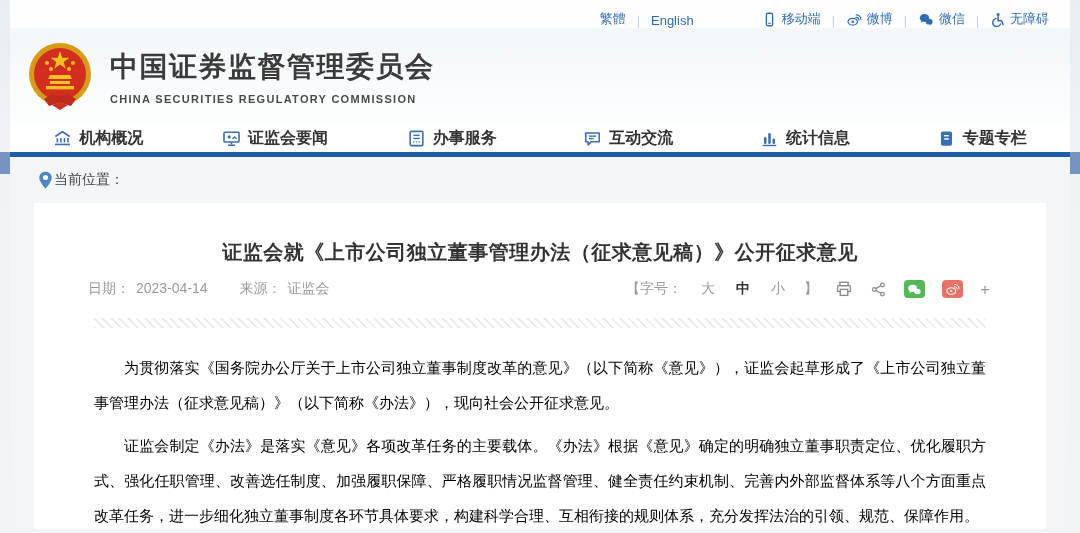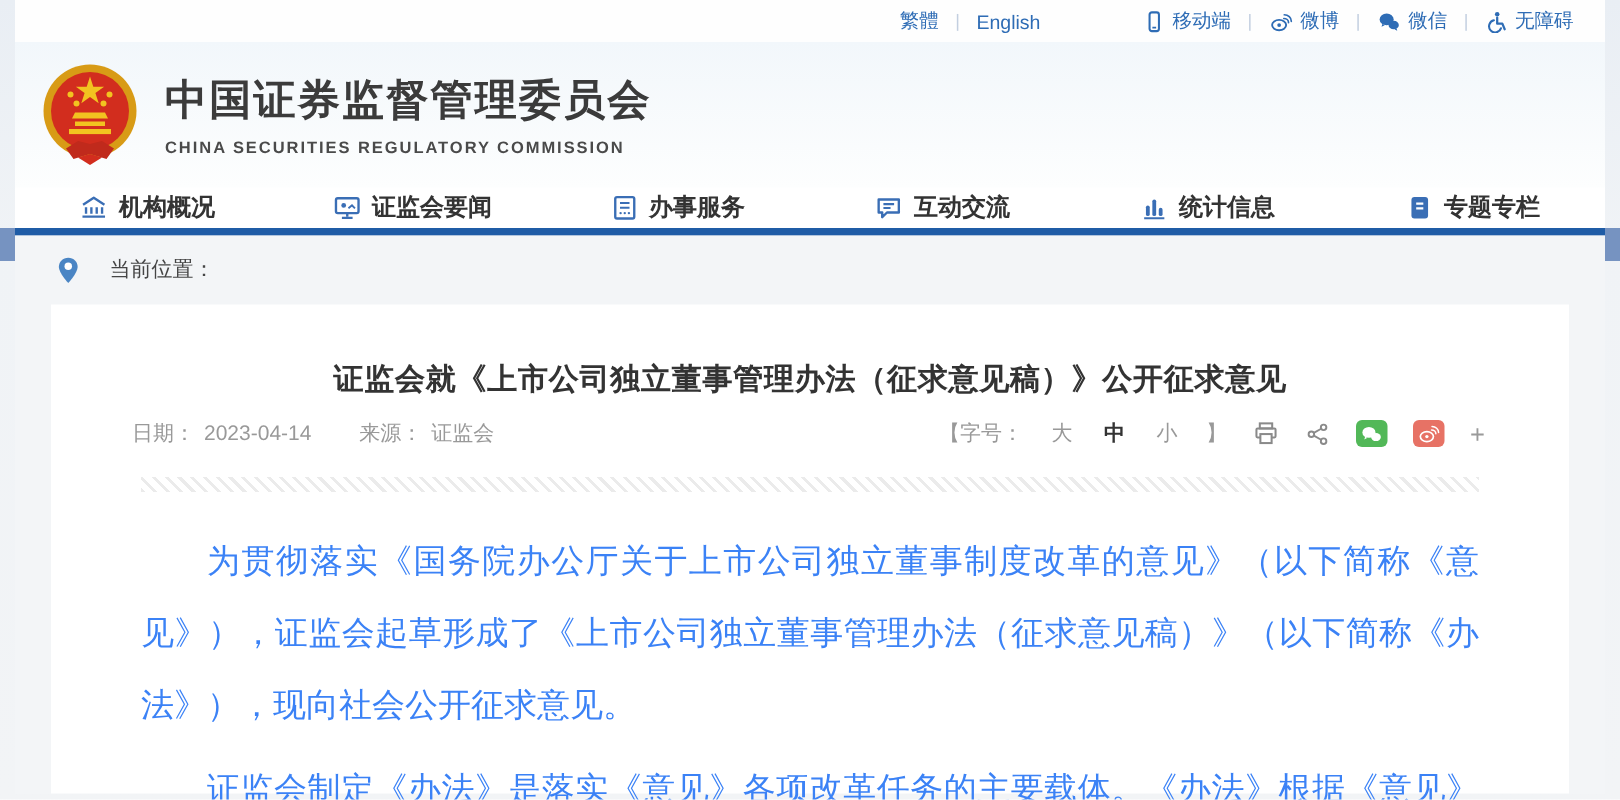--- a/index.html
+++ b/index.html
@@ -9,21 +9,21 @@
     background: linear-gradient(180deg, #e9eef4 0%, #f0f3f6 30%, #f2f4f6 100%);
     position: relative;
     overflow: hidden;
   }
   
   .side-band { position:absolute; left:0; top:152px; width:100%; height:22px; background:#7693c1; z-index:0; }
 
   .wrapper { position:relative; margin:0 10px; background:#fff; z-index:1; }
 
   
-  .topbar { height:28px; display:flex; justify-content:flex-end; align-items:center;
+  .topbar { height:28px; display:flex; justify-content:flex-end; align-items:flex-end;
             padding-right:10px; font-size:13px; color:#2e6cb5; background:#fefefe;padding-left:28px; }
   .tb-item { display:flex; align-items:center; gap:5px; padding:0 11px; cursor:pointer; white-space:nowrap; }
   .tb-item svg { display:block; }
   .tb-sep { color:#c3cfe0; font-size:12px; }
   .tb-gap { width:46px; }
 
   
   .header { height:97px; background:linear-gradient(180deg,#f2f7fb,#fdfefe);
             display:flex; align-items:center; padding-left:12px; position:relative; }
   .emblem { width:76px; height:76px; flex:0 0 auto; }
@@ -42,21 +42,21 @@
   
   .nav { display:flex; height:32px; border-bottom:5px solid #1f5ca6; }
   .nav-item { flex:1; display:flex; align-items:center; justify-content:center; gap:7px;
               font-size:16px; font-weight:bold; color:#333; cursor:pointer; }
   .nav-item svg { color:#3a6eb5; display:block; }
   .nav-item.active { background:#2a61ad; color:#fff; margin-bottom:-5px; padding-bottom:5px; }
   .nav-item.active svg { color:#fff; }
 
   
   .main { position:relative; z-index:1; margin:0 10px; background:#f3f5f7; padding:0 24px; height:372px; }
-  .breadcrumb { height:46px; display:flex; align-items:center; gap:20px; font-size:14px; color:#454545; padding-left:4px; }
+  .breadcrumb { height:46px; display:flex; align-items:center; gap:1px; font-size:14px; color:#454545; padding-left:4px; }
   .breadcrumb .crumb-path { color:#454545; cursor:pointer; }
 
   .card { background:#fff; padding-top:36px; height:326px; }
   .card-title { text-align:center; font-size:20px; font-weight:bold; color:#333; letter-spacing:0.5px; }
   .meta { display:flex; justify-content:space-between; align-items:center;
           margin-top:14px; padding:0 56px 0 54px; font-size:14px; color:#999; }
   .meta-left span { margin-right:6px; }
   .meta-left .src-label { margin-left:22px; }
   .meta-right { display:flex; align-items:center; gap:17px; }
   .fs-opt { color:#999; cursor:pointer; margin:0 2px; }
@@ -64,21 +64,21 @@
   .icon-btn { cursor:pointer; display:flex; align-items:center; color:#8a8a8a; }
   .badge { width:21px; height:18px; border-radius:4px; display:flex; align-items:center; justify-content:center; cursor:pointer; }
   .badge.wechat { background:#52b858; }
   .badge.weibo { background:#e77265; }
   .plus-btn { font-size:17px; color:#9a9a9a; cursor:pointer; line-height:1; }
 
   .divider { margin:20px 60px 0; height:10px;
              background:repeating-linear-gradient(45deg,#ebebeb 0 2px,transparent 2px 6px); }
 
   .article-body { padding:22px 60px 30px; }
-  .article-body p { font-size:22px; color:#3b82f6; line-height:48px; text-align:justify;
+  .article-body p { font-size:15px; color:#000000; line-height:35px; text-align:justify;
                     text-indent:2em; }
   .article-body p + p { margin-top:8px; }
 </style>
 </head>
 <body>
 
 <div class="side-band"></div>
 
 <div class="wrapper">
 

